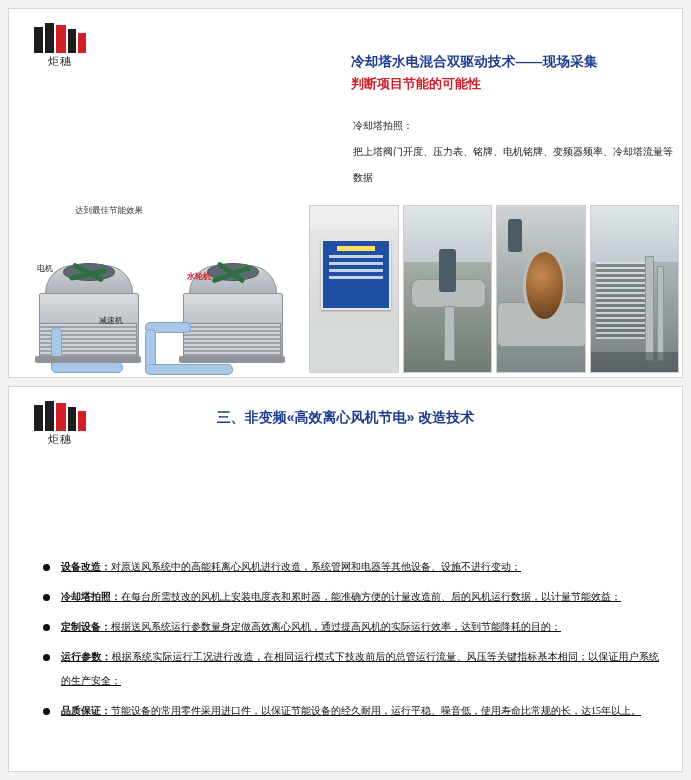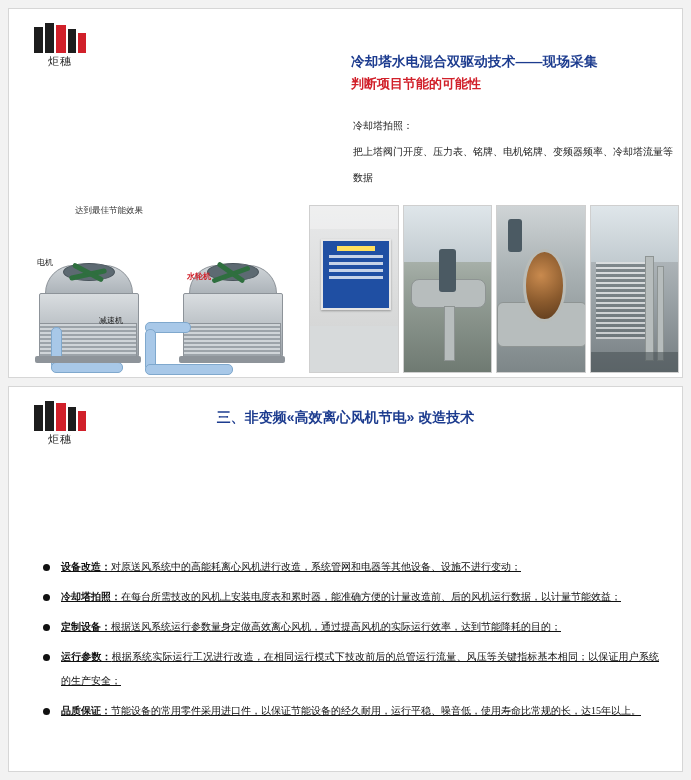--- a/index.html
+++ b/index.html
@@ -357,21 +357,21 @@
         <div class="top"></div>
         <div class="fanhole"></div>
         <div class="blade" style="left:34px; bottom:86px; width:38px; height:5px; transform:rotate(-12deg);"></div>
         <div class="blade" style="left:36px; bottom:88px; width:34px; height:5px; transform:rotate(28deg);"></div>
         <div class="shell"></div>
         <div class="louvers"></div>
         <div class="pipe" style="left:16px; bottom:-6px; width:9px; height:40px;"></div>
         <div class="pipe" style="left:16px; bottom:-10px; width:70px; height:9px;"></div>
         <div class="base"></div>
       </div>
-      <div class="lbl" style="left:10px; top:52px;">电机</div>
+      <div class="lbl" style="left:10px; top:58px;">电机</div>
       <div class="lbl" style="left:72px; top:74px;margin-top:36px;">减速机</div>
 
       <div class="tower" style="left:152px;">
         <div class="top"></div>
         <div class="fanhole"></div>
         <div class="blade" style="left:32px; bottom:86px; width:40px; height:5px; transform:rotate(-20deg);"></div>
         <div class="blade" style="left:36px; bottom:88px; width:32px; height:5px; transform:rotate(35deg);"></div>
         <div class="shell"></div>
         <div class="louvers"></div>
         <div class="pipe" style="left:-34px; bottom:30px; width:44px; height:9px;"></div>

